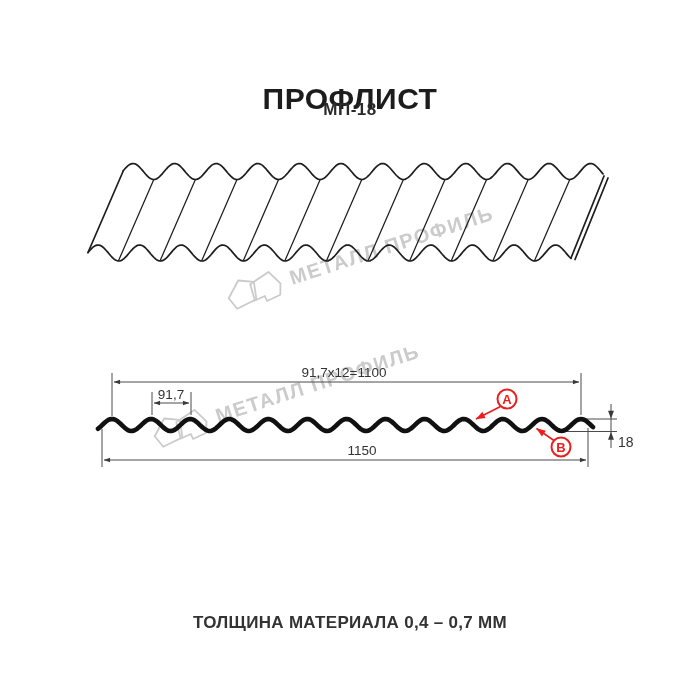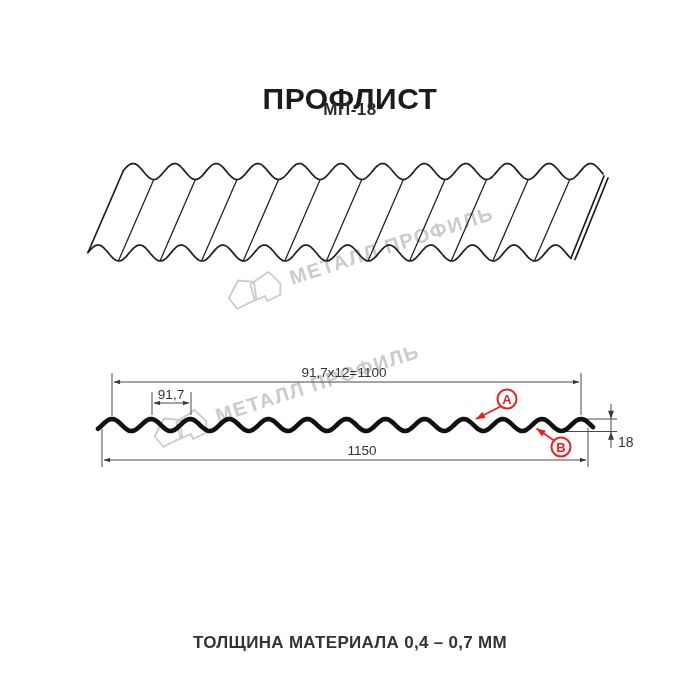--- a/index.html
+++ b/index.html
@@ -17,21 +17,21 @@
   .title{
     position:absolute;top:62px;left:0;width:100%;text-align:center;
     font-size:30px;font-weight:700;letter-spacing:0.5px;color:var(--ink);
   }
   .subtitle{
     position:absolute;top:100px;left:0;width:100%;text-align:center;
     font-size:17px;font-weight:700;letter-spacing:0.5px;color:#2a2a2a;
   }
   .footer{
     position:absolute;top:613px;left:0;width:100%;text-align:center;
-    font-size:17px;font-weight:700;letter-spacing:0.3px;color:#333;margin-top:20px;
+    font-size:17px;font-weight:700;letter-spacing:0.3px;color:#333;
   }
   .watermark{
     position:absolute;display:flex;align-items:center;gap:9px;z-index:1;
     transform:rotate(-18deg);transform-origin:29px 50%;
     color:var(--wm);font-size:20px;font-weight:700;letter-spacing:1.5px;white-space:nowrap;
   }
   .watermark svg{flex:0 0 auto;}
   .wm1{left:225px;top:264px;}
   .wm2{left:151px;top:402px;}
   svg.drawing{position:absolute;left:0;top:0;z-index:2;pointer-events:none;}

